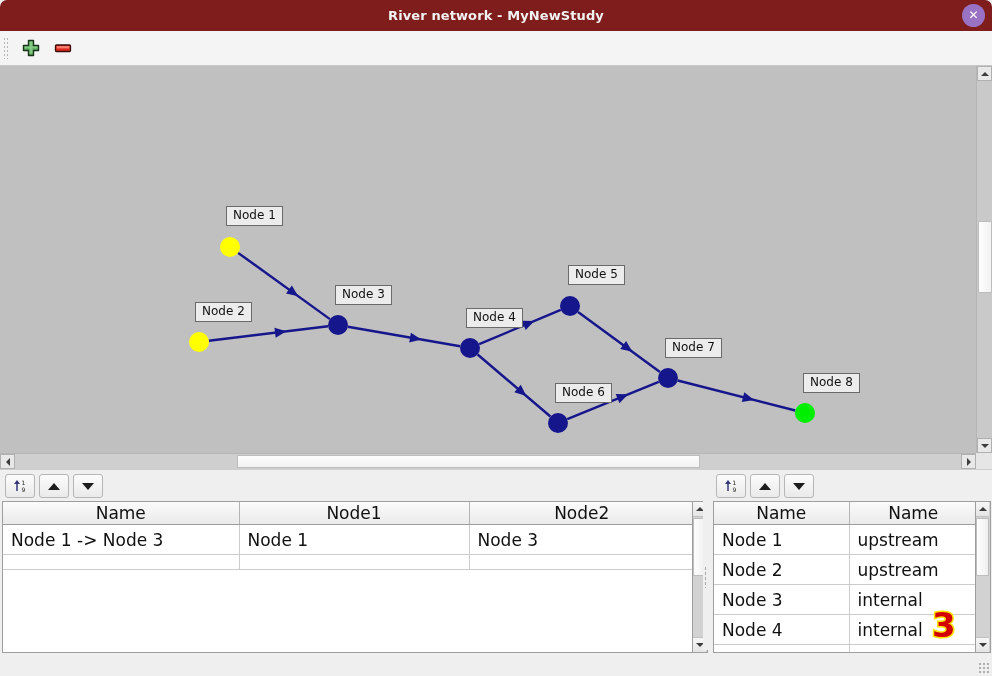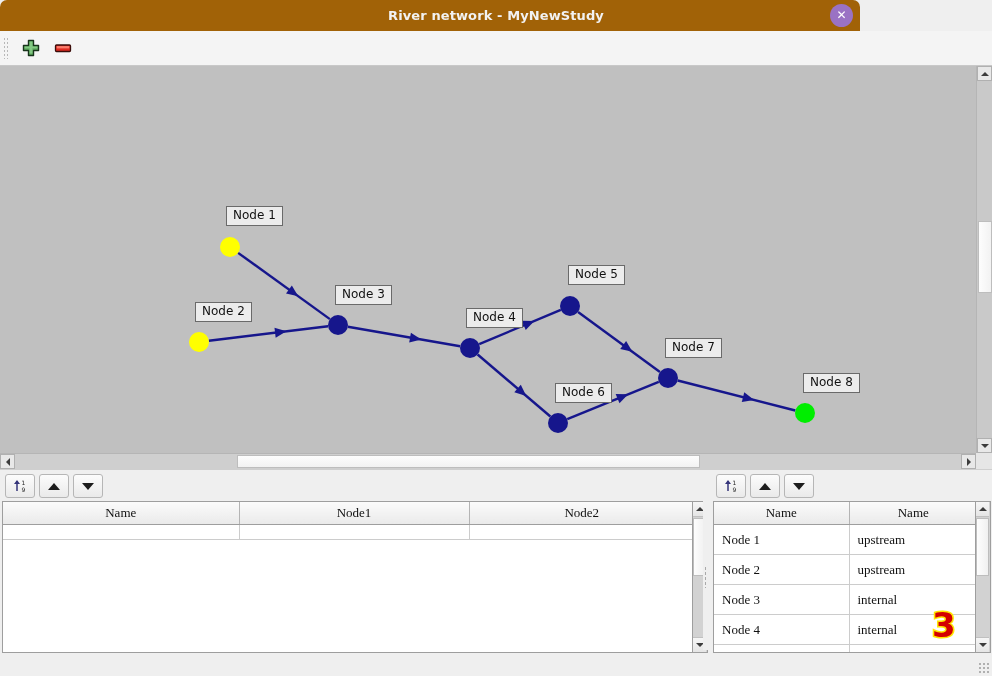--- a/index.html
+++ b/index.html
@@ -12,22 +12,22 @@
   #app {
     position: relative;
     width: 992px; height: 676px;
     background: #efefef;
     box-sizing: border-box;
   }
 
   
   #titlebar {
     position: absolute; left: 0; top: 0;
-    width: 860px; height: 31px;
-    background: #a16207;
+    width: 992px; height: 31px;
+    background: #7f1d1d;
     border-top-left-radius: 7px;
     border-top-right-radius: 7px;
   }
   #title-text {
     position: absolute; left: 0; top: 0;
     width: 992px; height: 31px;
     line-height: 31px;
     text-align: center;
     color: #f2f2f2;
     font-size: 13px;
@@ -260,23 +260,22 @@
     background: #ffffff;
     overflow: hidden;
   }
   #table-left-frame { left: 2px; top: 30px; width: 691px; height: 152px; }
   #table-right-frame { left: 4px; top: 30px; width: 263px; height: 152px; }
 
   table.grid {
     border-collapse: collapse;
     table-layout: fixed;
     width: 100%;
-    font-size: 13px;
+    font-size: 17px;
     color: #101010;
-    font-family: Liberation Serif, serif;
   }
   table.grid th {
     background: linear-gradient(to bottom, #fbfbfb, #eaeaea);
     border-right: 1px solid #b4b4b4;
     border-bottom: 1px solid #9e9e9e;
     font-weight: normal;
     height: 22px;
     text-align: center;
     padding: 0;
   }
@@ -464,20 +463,25 @@
             <col style="width:225px">
         </colgroup>
         <thead>
             <tr id="links-header">
               <th>Name</th>
               <th>Node1</th>
               <th style="border-right: none;">Node2</th>
             </tr>
           </thead>
         <tbody id="links-body">
+            <tr>
+              <td>Node 1 -&gt; Node 3</td>
+              <td>Node 1</td>
+              <td style="border-right: none;">Node 3</td>
+            </tr>
             <tr class="filler">
               <td></td>
               <td></td>
               <td style="border-right: none;"></td>
             </tr>
           </tbody>
       </table>
     </div>
 
     <div id="tbl-left-vscroll" class="tbl-vscroll">

